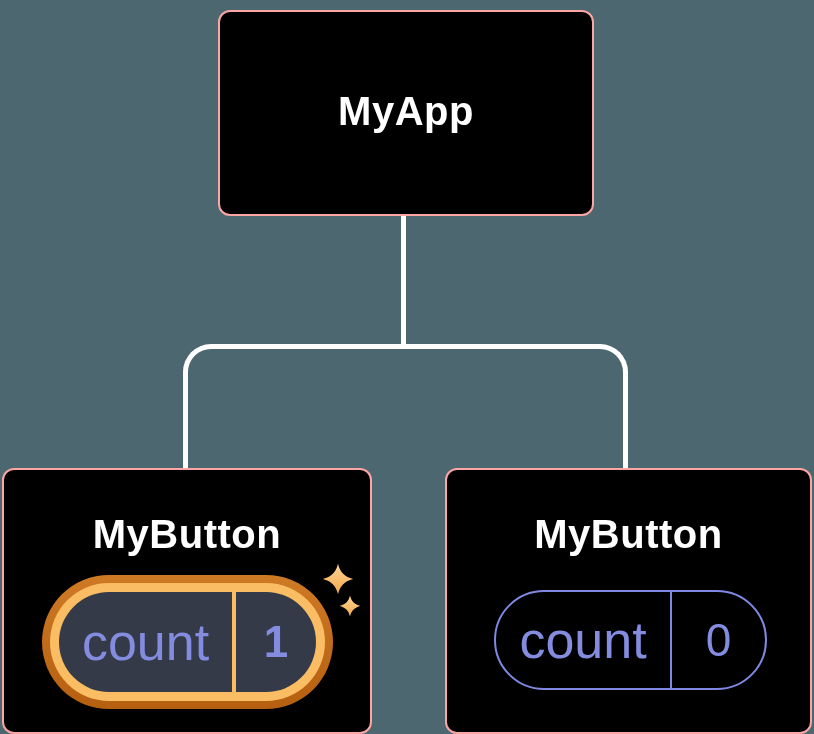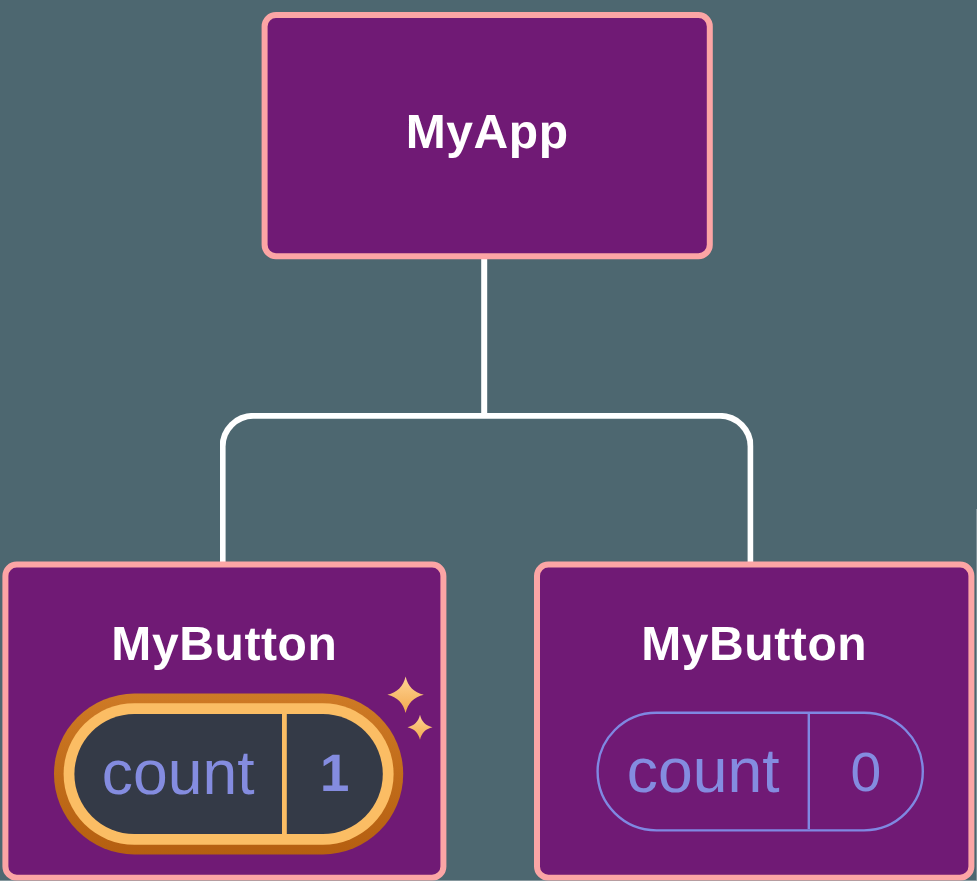--- a/index.html
+++ b/index.html
@@ -10,22 +10,22 @@
     position: relative;
     width: 814px;
     height: 734px;
     background: #4D6770;
     overflow: hidden;
   }
 
   
   .node {
     position: absolute;
-    background: #701a75;
-    border: 5px solid #fca5a5;
+    background: #000000;
+    border: 2px solid #fca5a5;
     border-radius: 12px;
   }
   .node-title {
     position: absolute;
     left: 0; right: 0;
     text-align: center;
     color: #FFFFFF;
     font-size: 40px;
     font-weight: 600;
     letter-spacing: 0.5px;

